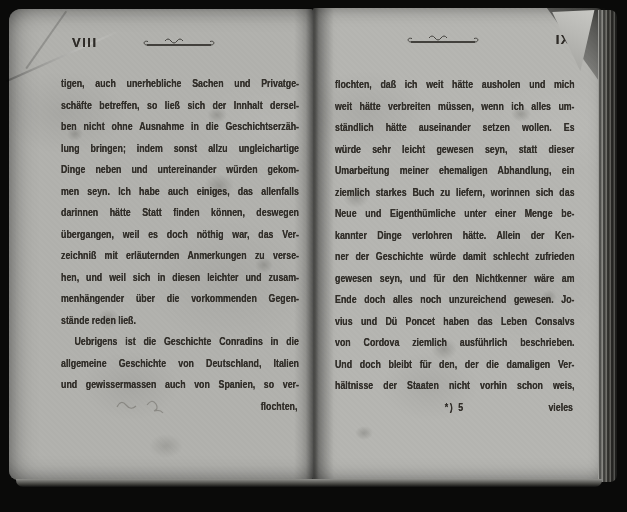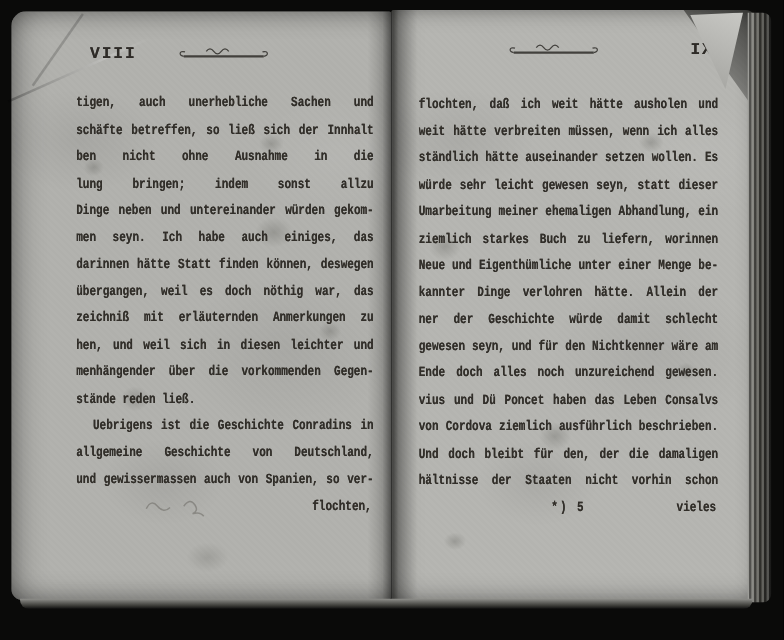--- a/index.html
+++ b/index.html
@@ -1,17 +1,17 @@
 <!DOCTYPE html>
 <html><head>
 <meta charset="utf-8">
 <style>
   html,body{margin:0;padding:0;background:#000;}
   .stage{position:relative;width:627px;height:512px;background:#0a0a09;overflow:hidden;
-         font-family:Liberation Mono, monospace;}
+         font-family:Liberation Sans, sans-serif;}
 
   
   .page{position:absolute;background-color:#b2b2ae;
     background-image:
       radial-gradient(90px 60px at 18% 22%, rgba(0,0,0,.06), transparent 70%),
       radial-gradient(120px 90px at 72% 58%, rgba(0,0,0,.05), transparent 70%),
       radial-gradient(70px 50px at 40% 80%, rgba(0,0,0,.06), transparent 70%),
       radial-gradient(100px 70px at 85% 25%, rgba(255,255,255,.06), transparent 70%),
       repeating-linear-gradient(45deg, rgba(0,0,0,.012) 0 2px, transparent 2px 4px);}
   .page.left{left:9px;top:9px;width:304px;height:471px;border-radius:12px 2px 3px 9px;

